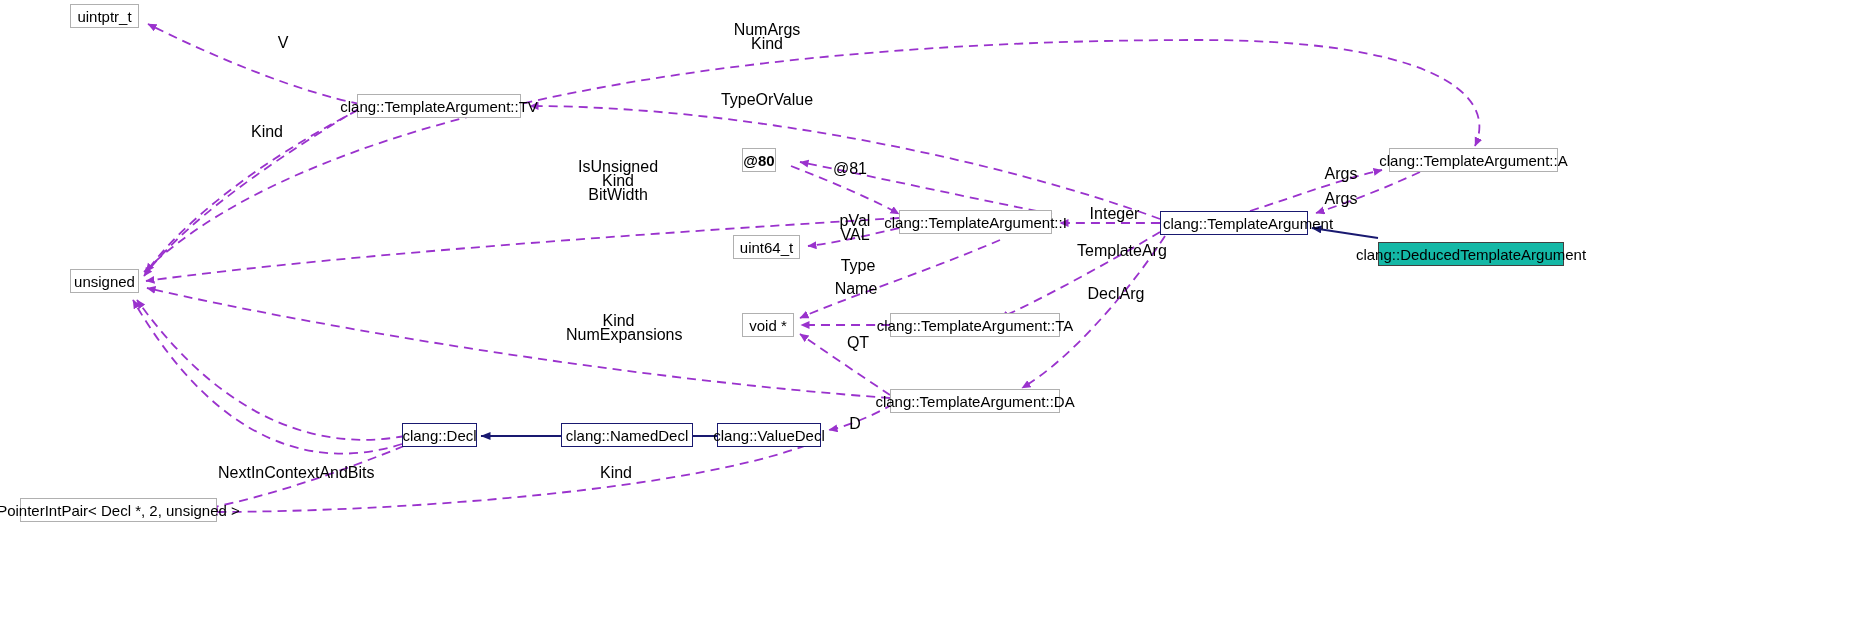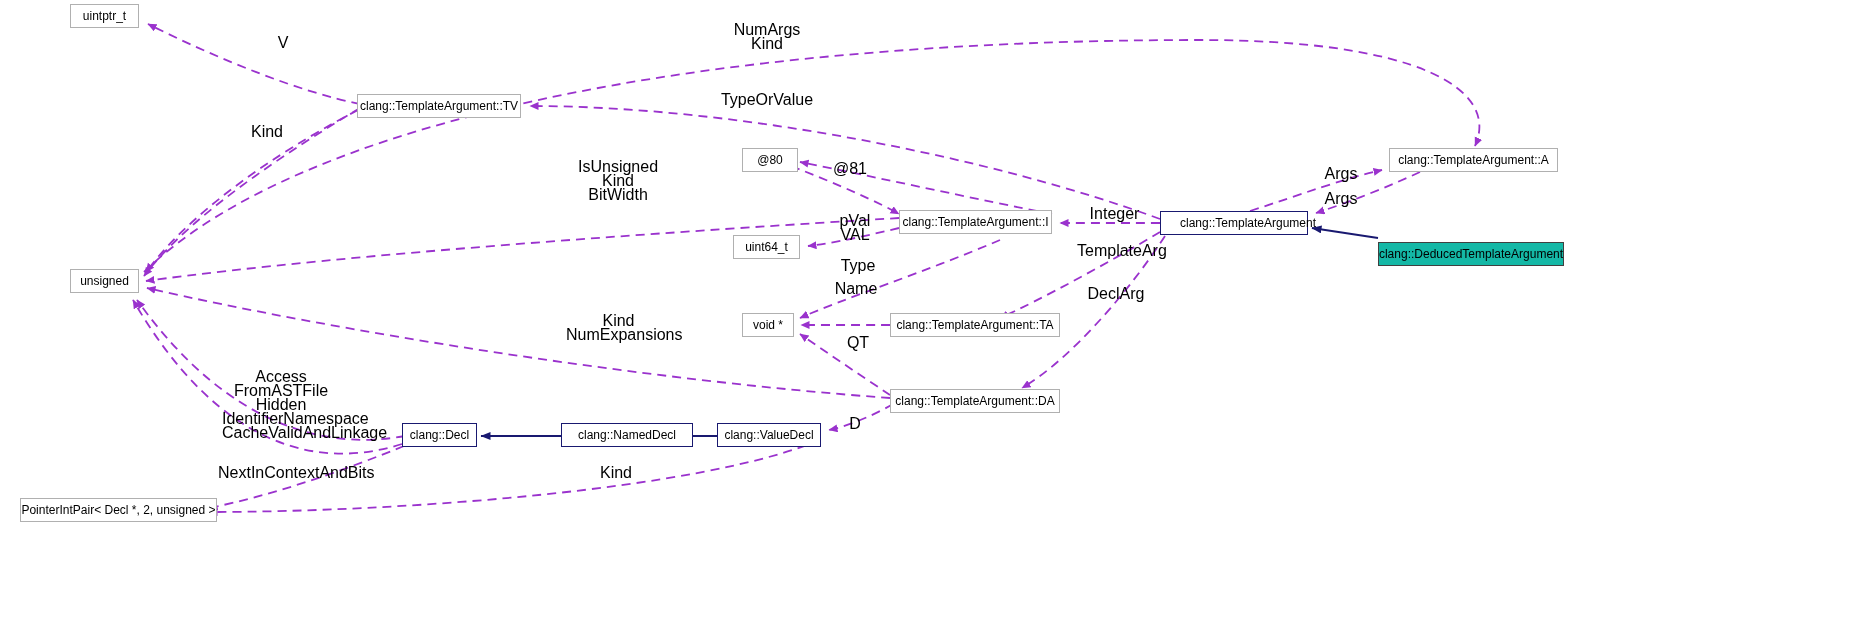--- a/index.html
+++ b/index.html
@@ -23,21 +23,21 @@
     height: 632px;
     pointer-events: none;
   }
   .node {
     position: absolute;
     box-sizing: border-box;
     display: flex;
     align-items: center;
     justify-content: center;
     white-space: nowrap;
-    font-size: 12px;
+    font-size: 15px;
     line-height: 1;
     color: #000000;
     background: #ffffff;
     border: 1px solid #b0b0b0;
     height: 24px;
     padding: 0 8px;
   }
   .node.primary {
     border: 1.5px solid #191970;
     background: #ffffff;
@@ -132,21 +132,21 @@
   </svg>
 
   <div class="node" style="left:70px; top:4px; width:69px;">
     <span>uintptr_t</span>
   </div>
 
   <div class="node" style="left:357px; top:94px; width:164px;">
     <span>clang::TemplateArgument::TV</span>
   </div>
 
-  <div class="node" style="left:742px; top:148px; width:56px;">
+  <div class="node" style="left:742px; top:148px; width:34px;font-weight:bold;">
     <span>@80</span>
   </div>
 
   <div class="node" style="left:899px; top:210px; width:153px;">
     <span>clang::TemplateArgument::I</span>
   </div>
 
   <div class="node" style="left:733px; top:235px; width:67px;">
     <span>uint64_t</span>
   </div>
@@ -225,25 +225,20 @@
 
   <div class="edge-label" style="left:1086px; top:287px; width:60px;">DeclArg</div>
 
   <div class="edge-label" style="left:566px; top:314px; width:105px; white-space:pre;">Kind
 NumExpansions</div>
 
   <div class="edge-label" style="left:833px; top:282px; width:46px;">Name</div>
 
   <div class="edge-label" style="left:843px; top:336px; width:30px;">QT</div>
 
-  <div class="edge-label" style="left:222px; top:370px; width:118px; white-space:pre;">Access
-FromASTFile
-Hidden
-IdentifierNamespace
-CacheValidAndLinkage</div>
 
   <div class="edge-label" style="left:845px; top:417px; width:20px;">D</div>
 
   <div class="edge-label" style="left:218px; top:466px; width:125px;">NextInContextAndBits</div>
 
   <div class="edge-label" style="left:596px; top:466px; width:40px;">Kind</div>
 
 </div>
 
 </body></html>

